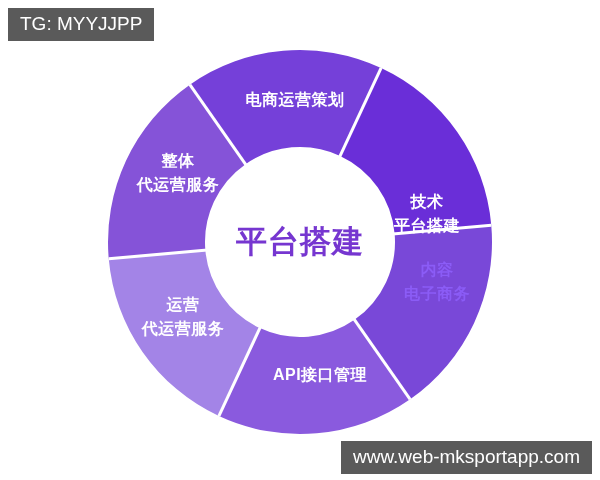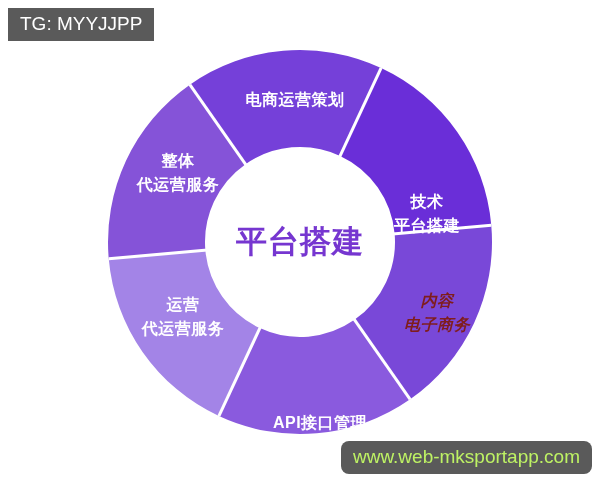--- a/index.html
+++ b/index.html
@@ -77,28 +77,28 @@
 
   </div>
   <div class="seg-label" style="color: rgb(255, 255, 255); left: 178px; top: 173px;">
     <span>整体</span>
     <span>代运营服务</span>
   </div>
   <div class="seg-label" style="color: rgb(255, 255, 255); left: 183px; top: 317px;">
     <span>运营</span>
     <span>代运营服务</span>
   </div>
-  <div class="seg-label" style="color: rgb(255, 255, 255); left: 320px; top: 375px; margin-top: 48px;">
+  <div class="seg-label" style="color: rgb(255, 255, 255); left: 320px; top: 375px;">
     <span>API接口管理</span>
 
   </div>
-  <div class="seg-label" style="color: #7f1d1d; left: 437px; top: 313px; font-style: italic;">
+  <div class="seg-label" style="color: #8b5cf6; left: 437px; top: 282px;">
     <span>内容</span>
     <span>电子商务</span>
   </div>
 
   <div class="center-label" style="color: rgb(118, 54, 208); left: 300px; top: 242px;">平台搭建</div>
 
   <div class="badge badge-tl" style="background: rgb(90, 90, 90); color: rgb(255, 255, 255);">TG: MYYJJPP</div>
 
-  <div class="badge badge-br" style="background: rgb(90, 90, 90); color: #bef264; border-radius: 8px;">www.web-mksportapp.com</div>
+  <div class="badge badge-br" style="background: rgb(90, 90, 90); color: #ffffff;">www.web-mksportapp.com</div>
 
 </div>
 
 </body></html>

